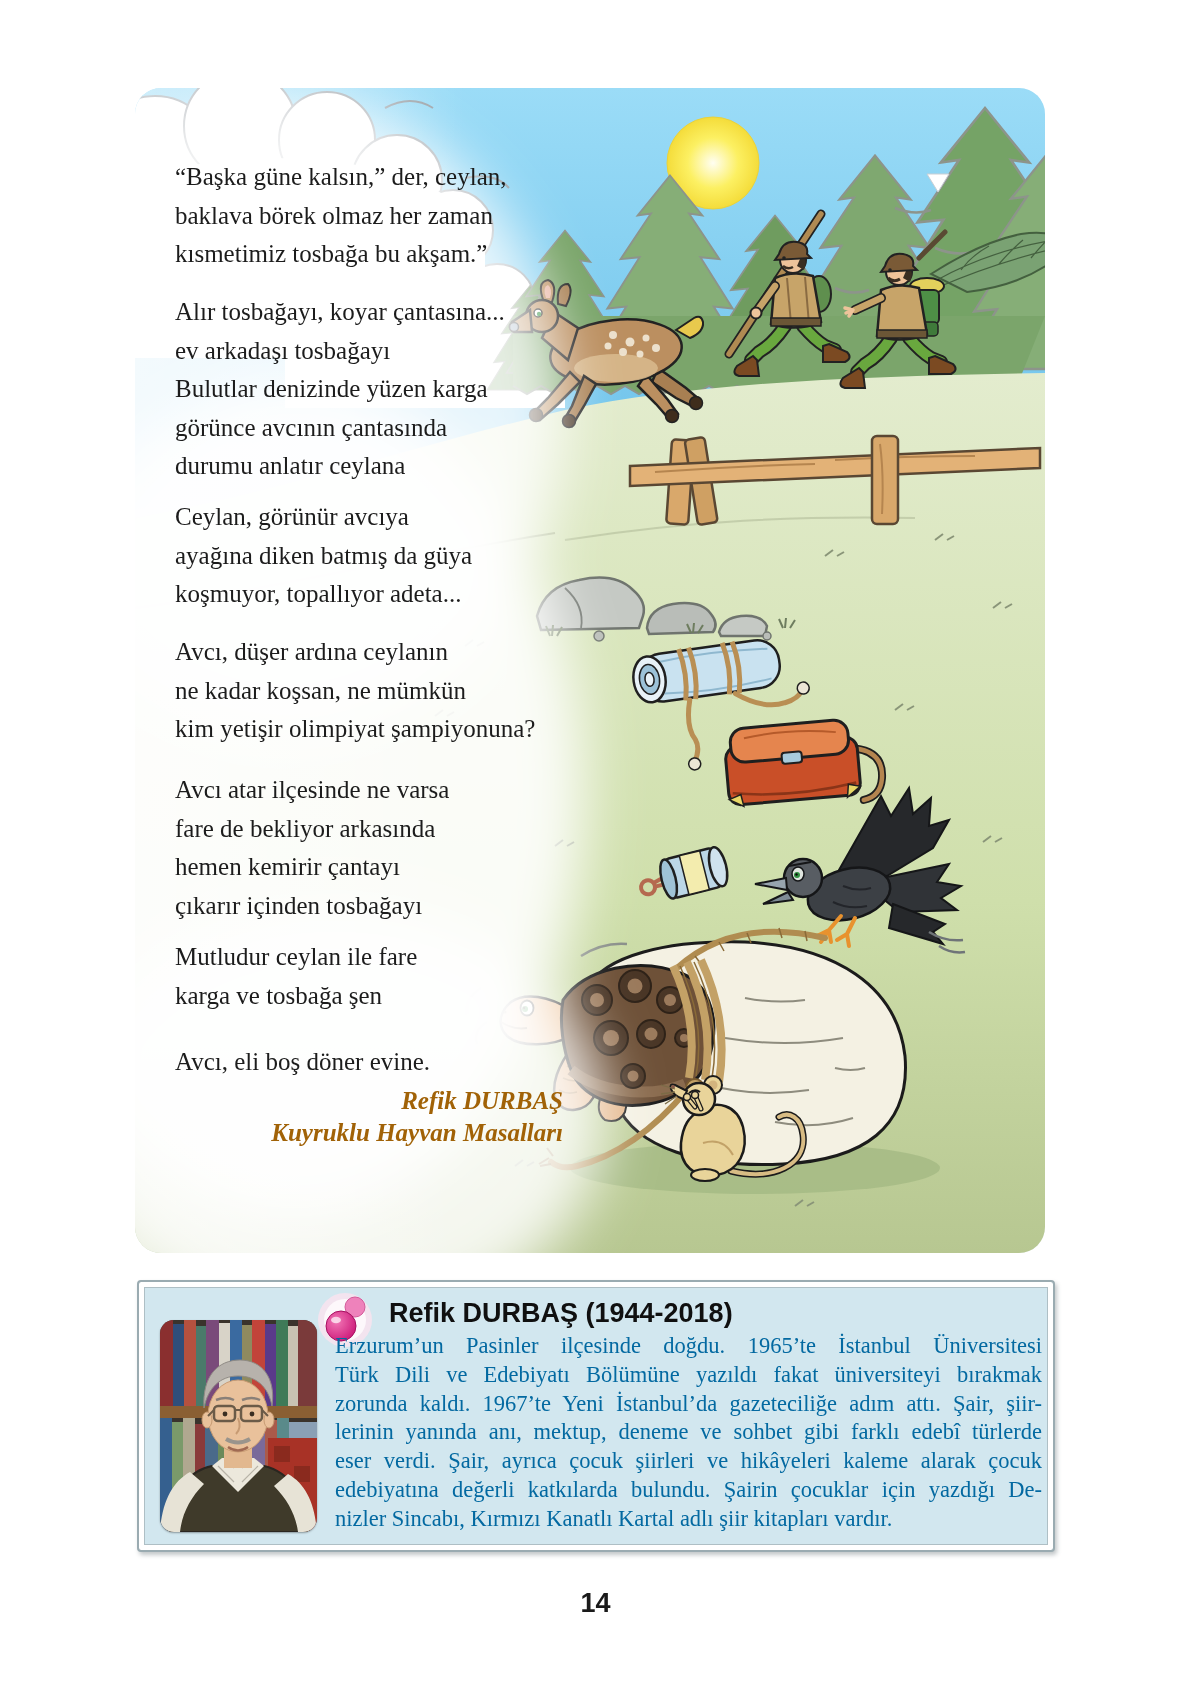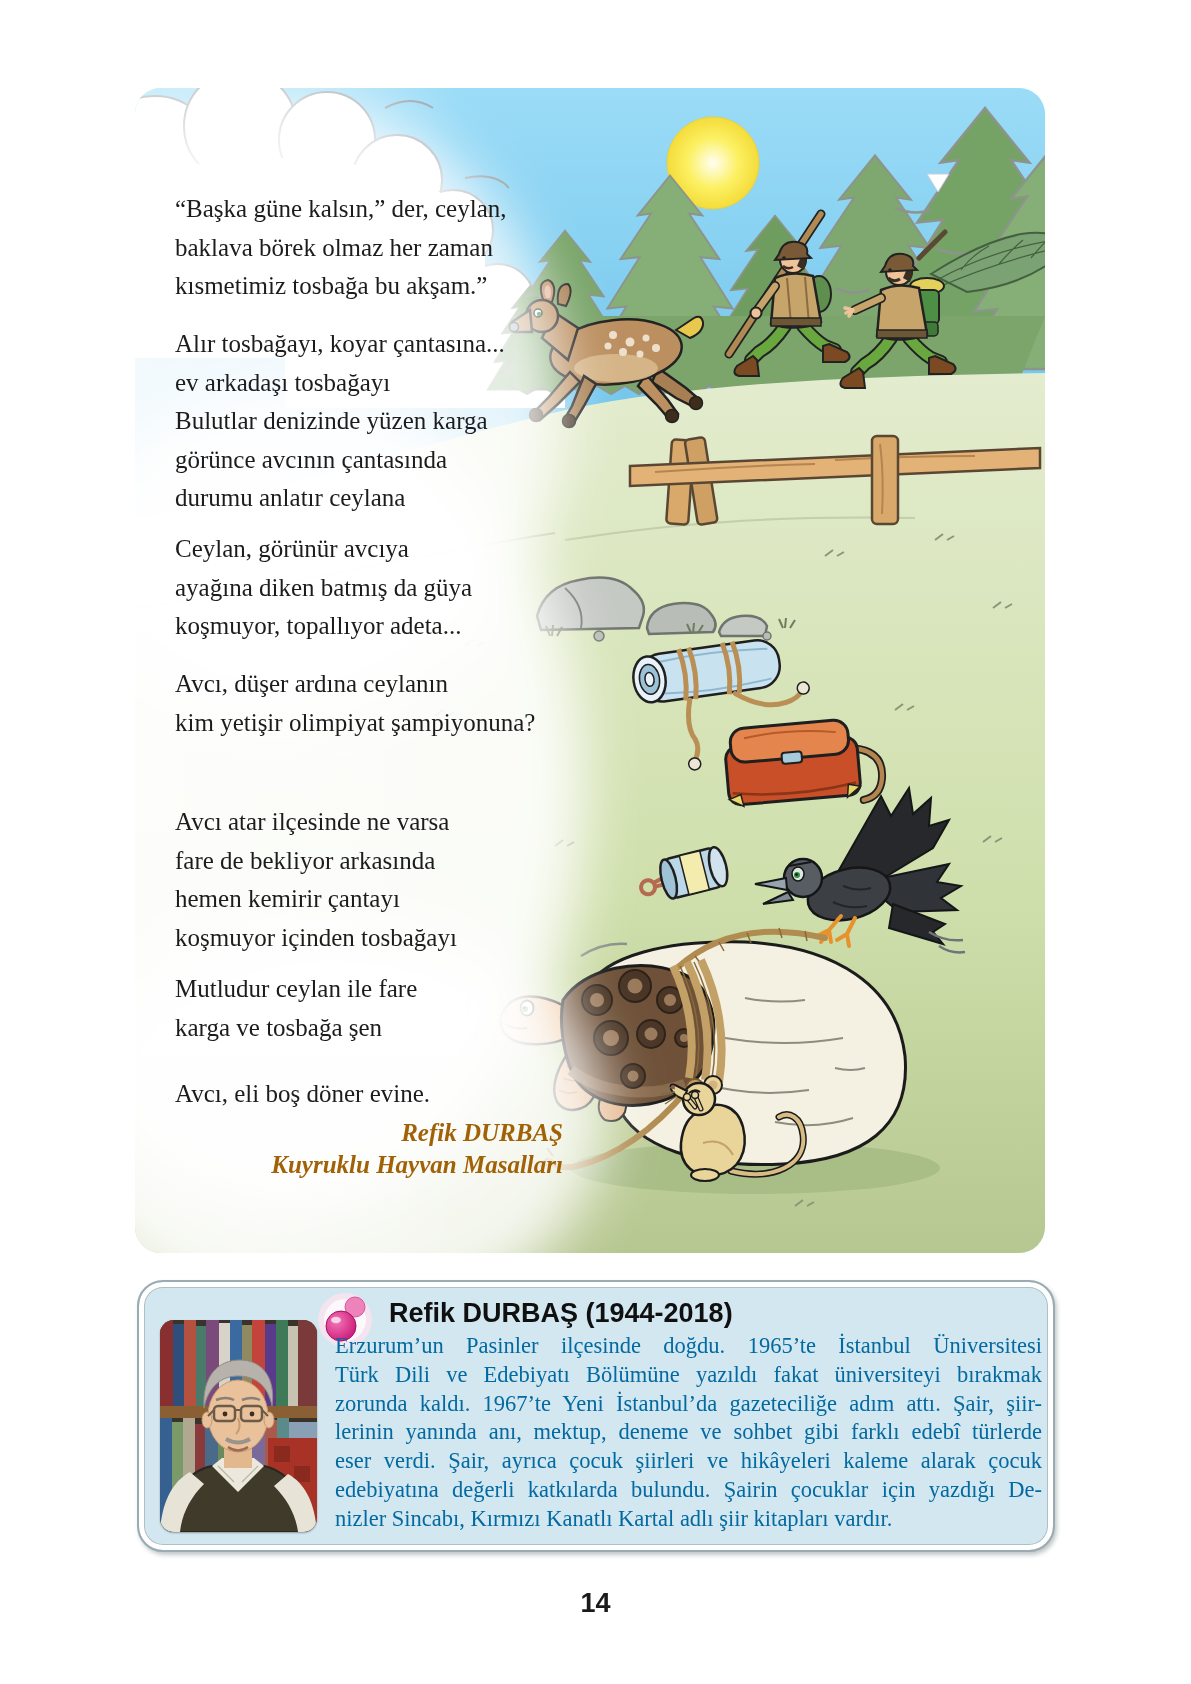--- a/index.html
+++ b/index.html
@@ -11,36 +11,36 @@
   }
   .page { position:absolute; inset:0; background:#ffffff; }
 
   
   .illustration-panel {
     position:absolute; left:135px; top:88px; width:910px; height:1165px;
     border-radius:26px; overflow:hidden; background:#eaf5fb;
   }
   svg.scene { position:absolute; left:0; top:0; width:910px; height:1165px; display:block; }
 
-  .poem-layer { position:absolute; inset:0;margin-top:32px; }
+  .poem-layer { position:absolute; inset:0; }
   .stanza { position:absolute; left:40px; }
   .pline {
     font-size:25px; line-height:38.5px; color:#1c1c1c; white-space:nowrap;
   }
   .attribution {
     position:absolute; left:40px; top:997px; width:388px;
     text-align:right; font-weight:bold; font-style:italic;
     font-size:25px; line-height:32px; color:#a16207;
   }
 
   
   .author-box {
     position:absolute; left:137px; top:1280px; width:918px; height:272px;
     background:#d2e7ef;
-    border:2px solid #9aabb1; border-radius:26px;
+    border:2px solid #9aabb1; border-radius:4px;
     box-shadow: inset 0 0 0 5px #ffffff, inset 0 0 0 6px #aebfc5, 2px 3px 4px rgba(120,130,135,.45);
     box-sizing:border-box;
   }
   .author-photo {
     position:absolute; left:21px; top:38px; width:157px; height:212px;
     border-radius:14px; overflow:hidden; box-shadow:0 1px 2px rgba(0,0,0,.35);
   }
   .author-photo svg { display:block; }
   .pin-icon { position:absolute; left:176px; top:8px; width:60px; height:60px; }
   .bio-title {
@@ -413,27 +413,28 @@
         <div class="pline">görünce avcının çantasında</div>
         <div class="pline">durumu anlatır ceylana</div>
       </div>
       <div class="stanza" style="top:410px">
         <div class="pline">Ceylan, görünür avcıya</div>
         <div class="pline">ayağına diken batmış da güya</div>
         <div class="pline">koşmuyor, topallıyor adeta...</div>
       </div>
       <div class="stanza" style="top:545px">
         <div class="pline">Avcı, düşer ardına ceylanın</div>
+        <div class="pline">ne kadar koşsan, ne mümkün</div>
         <div class="pline">kim yetişir olimpiyat şampiyonuna?</div>
       </div>
       <div class="stanza" style="top:683px">
         <div class="pline">Avcı atar ilçesinde ne varsa</div>
         <div class="pline">fare de bekliyor arkasında</div>
         <div class="pline">hemen kemirir çantayı</div>
-        <div class="pline">koşmuyor içinden tosbağayı</div>
+        <div class="pline">çıkarır içinden tosbağayı</div>
       </div>
       <div class="stanza" style="top:850px">
         <div class="pline">Mutludur ceylan ile fare</div>
         <div class="pline">karga ve tosbağa şen</div>
       </div>
       <div class="stanza" style="top:955px">
         <div class="pline">Avcı, eli boş döner evine.</div>
       </div>
       <div class="attribution">
         <div>Refik DURBAŞ</div>

